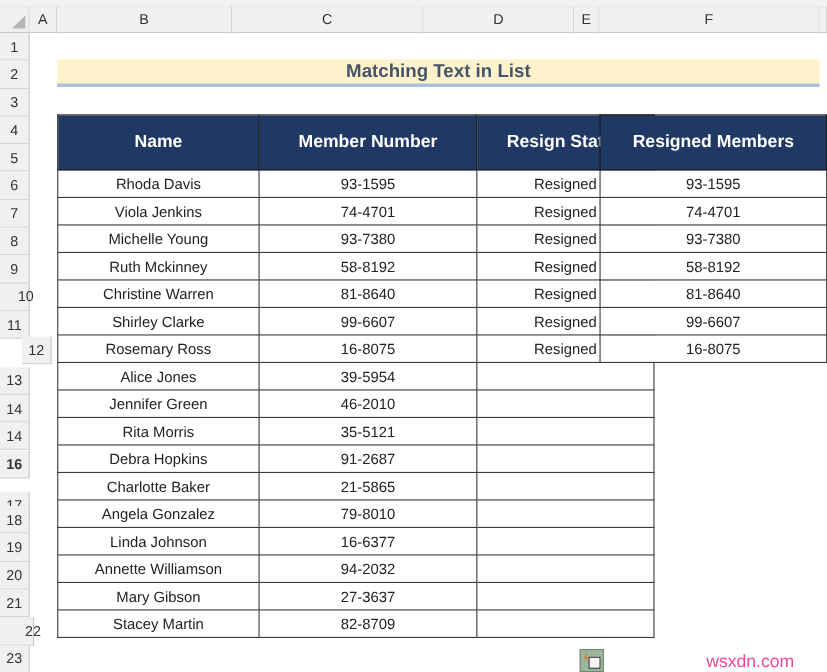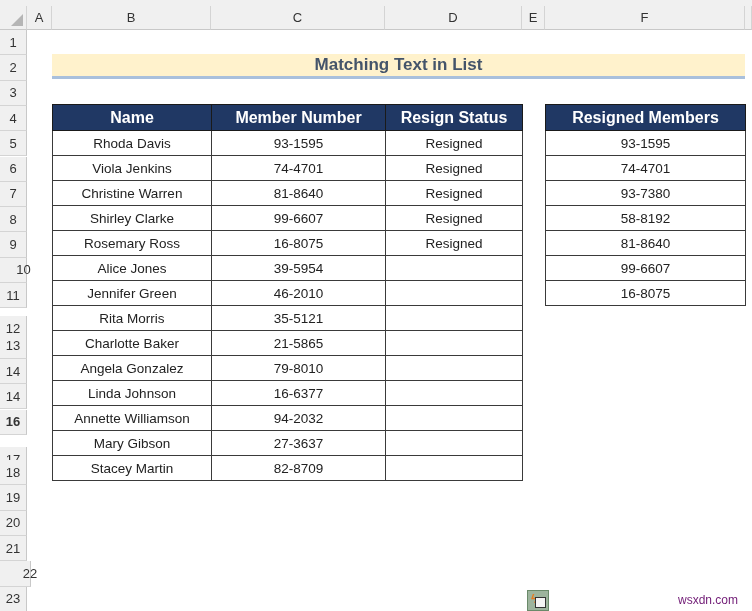--- a/index.html
+++ b/index.html
@@ -4,26 +4,26 @@
 <style>
   html, body { margin:0; padding:0; background:#fff; }
   body { width:752px; height:611px; overflow:hidden; position:relative; font-family:"Liberation Sans", sans-serif; }
   .topstrip { position:absolute; left:0; top:0; width:752px; height:6px; background:#f0f0f0; border-bottom:1px solid #d4d4d4; }
   .colhdr { position:absolute; top:6px; height:24px; background:#f0f0f0; border-right:1px solid #d4d4d4; border-bottom:1px solid #c8c8c8; box-sizing:border-box; font-size:13px; color:#333; display:flex; align-items:center; justify-content:center; }
   .corner { position:absolute; left:0; top:6px; width:27px; height:24px; background:#f0f0f0; border-right:1px solid #d4d4d4; border-bottom:1px solid #c8c8c8; box-sizing:border-box; }
   .corner .tri { position:absolute; right:3px; bottom:3px; width:0; height:0; border-left:12px solid transparent; border-bottom:12px solid #b5b5b5; }
   .rowhdr { position:absolute; left:0; width:27px; background:#f0f0f0; border-right:1px solid #c8c8c8; border-bottom:1px solid #d4d4d4; box-sizing:border-box; font-size:13px; color:#333; display:flex; align-items:center; justify-content:center; }
   .title-bar { position:absolute; left:52px; top:54px; width:693px; height:22px; background:#fff2cc; border-bottom:3px solid #a9c0dc; display:flex; align-items:center; justify-content:center; font-weight:bold; font-size:17px; color:#44546a; }
   table.t { position:absolute; border-collapse:collapse; font-size:13.5px; color:#222; }
-  table.t th { background:#203864; color:#fff; font-weight:bold; font-size:16px; height:25px; border:1px solid #1a1a1a; padding:0; text-align:center; }
+  table.t th { background:#203864; color:#fff; font-weight:bold; font-size:16px; height:25px; border:1px solid #1a1a1a; padding:12px; text-align:center; }
   table.t td { height:24px; border:1px solid #3a3a3a; padding:0; text-align:center; background:#fff; }
   .sheet-icon { position:absolute; left:527px; top:590px; width:22px; height:21px; background:#9db49d; border:1px solid #6a8a6a; box-sizing:border-box; }
   .sheet-icon .bolt { position:absolute; left:3px; top:1px; color:#e87a1e; font-size:12px; font-weight:bold; }
   .sheet-icon .doc { position:absolute; left:7px; top:6px; width:11px; height:11px; border:1px solid #333; background:#f5f5f5; box-sizing:border-box; }
-  .watermark { position:absolute; left:678px; top:593px; font-size:12px; color:#701a75; }
+  .watermark { position:absolute; left:642px; top:593px; font-size:16px; color:#ec4899; }
 </style>
 </head>
 <body>
 
 <div class="topstrip"></div>
 <div class="corner">
     <div class="tri"></div>
   </div>
 
 <div id="colhdrs">
@@ -40,21 +40,21 @@
     <div class="rowhdr" style="top: 55.3px; height: 25.3px;">2</div>
     <div class="rowhdr" style="top: 80.6px; height: 25.3px;">3</div>
     <div class="rowhdr" style="top: 105.9px; height: 25.3px;">4</div>
     <div class="rowhdr" style="top: 131.2px; height: 25.3px;">5</div>
     <div class="rowhdr" style="top: 156.5px; height: 25.3px;">6</div>
     <div class="rowhdr" style="top: 181.8px; height: 25.3px;">7</div>
     <div class="rowhdr" style="top: 207.1px; height: 25.3px;">8</div>
     <div class="rowhdr" style="top: 232.4px; height: 25.3px;">9</div>
     <div class="rowhdr" style="top: 257.7px; height: 25.3px; padding-left: 21px;">10</div>
     <div class="rowhdr" style="top: 283px; height: 25.3px;">11</div>
-    <div class="rowhdr" style="top: 316px; height: 25.3px;">12</div>
+    <div class="rowhdr" style="top: 306px; height: 25.3px; margin-left: 20px;">12</div>
     <div class="rowhdr" style="top: 333.6px; height: 25.3px;">13</div>
     <div class="rowhdr" style="top: 358.9px; height: 25.3px;">14</div>
     <div class="rowhdr" style="top: 384.2px; height: 25.3px;">14</div>
     <div class="rowhdr" style="top: 409.5px; height: 25.3px; font-weight: bold;">16</div>
     <div class="rowhdr" style="top: 447px; height: 25.3px; text-decoration: underline;">17</div>
     <div class="rowhdr" style="top: 460.1px; height: 25.3px;">18</div>
     <div class="rowhdr" style="top: 485.4px; height: 25.3px;">19</div>
     <div class="rowhdr" style="top: 510.7px; height: 25.3px;">20</div>
     <div class="rowhdr" style="top: 536px; height: 25.3px;">21</div>
     <div class="rowhdr" style="top: 561.3px; height: 25.3px; padding-left: 30px;">22</div>
@@ -76,20 +76,30 @@
         <td>Rhoda Davis</td>
         <td>93-1595</td>
         <td>Resigned</td>
       </tr>
       <tr>
         <td>Viola Jenkins</td>
         <td>74-4701</td>
         <td>Resigned</td>
       </tr>
       <tr>
+        <td>Michelle Young</td>
+        <td>93-7380</td>
+        <td>Resigned</td>
+      </tr>
+      <tr>
+        <td>Ruth Mckinney</td>
+        <td>58-8192</td>
+        <td>Resigned</td>
+      </tr>
+      <tr>
         <td>Christine Warren</td>
         <td>81-8640</td>
         <td>Resigned</td>
       </tr>
       <tr>
         <td>Shirley Clarke</td>
         <td>99-6607</td>
         <td>Resigned</td>
       </tr>
       <tr>
@@ -103,20 +113,25 @@
         <td></td>
       </tr>
       <tr>
         <td>Jennifer Green</td>
         <td>46-2010</td>
         <td></td>
       </tr>
       <tr>
         <td>Rita Morris</td>
         <td>35-5121</td>
+        <td></td>
+      </tr>
+      <tr>
+        <td>Debra Hopkins</td>
+        <td>91-2687</td>
         <td></td>
       </tr>
       <tr>
         <td>Charlotte Baker</td>
         <td>21-5865</td>
         <td></td>
       </tr>
       <tr>
         <td>Angela Gonzalez</td>
         <td>79-8010</td>

